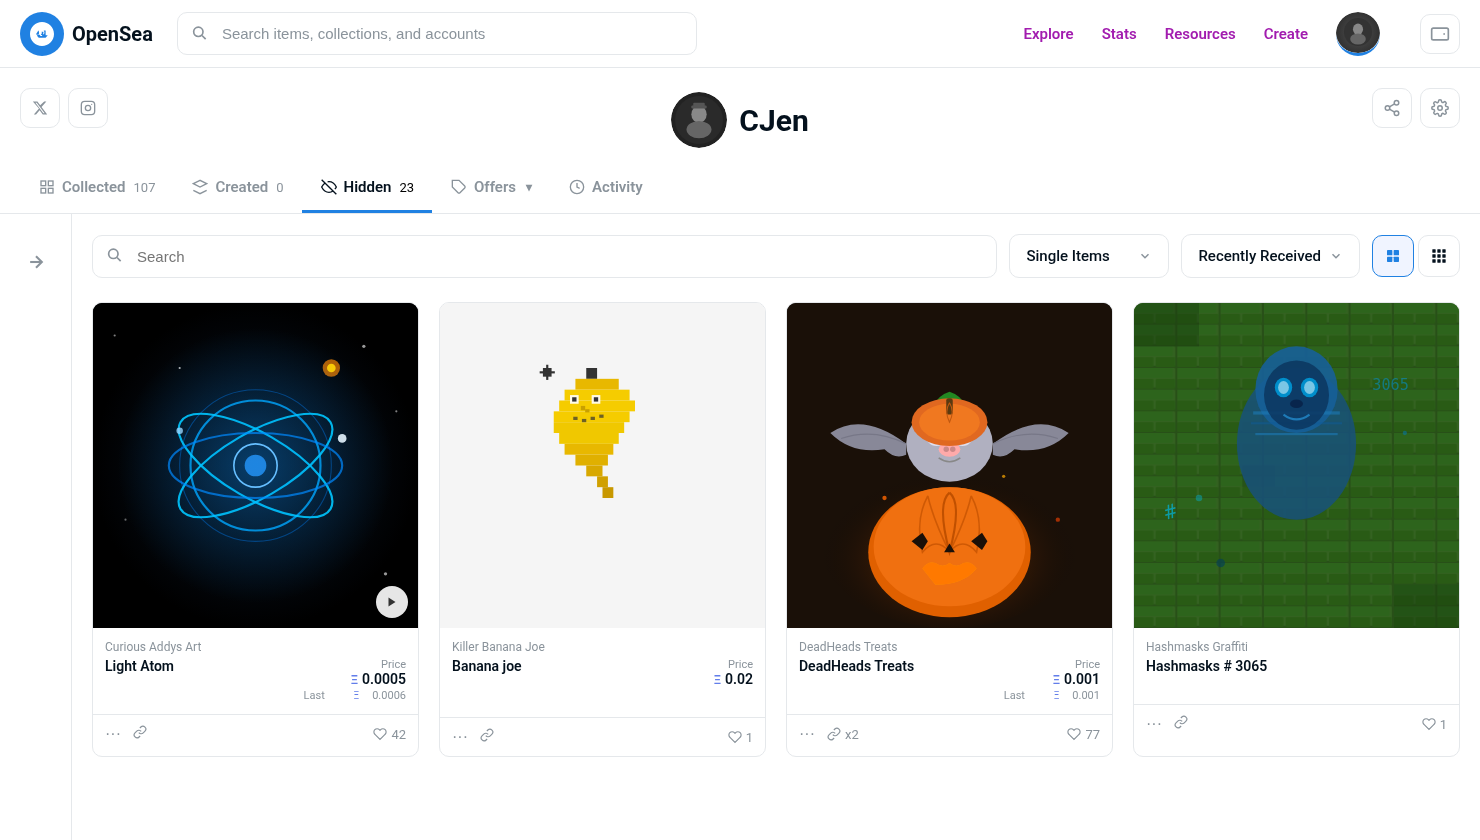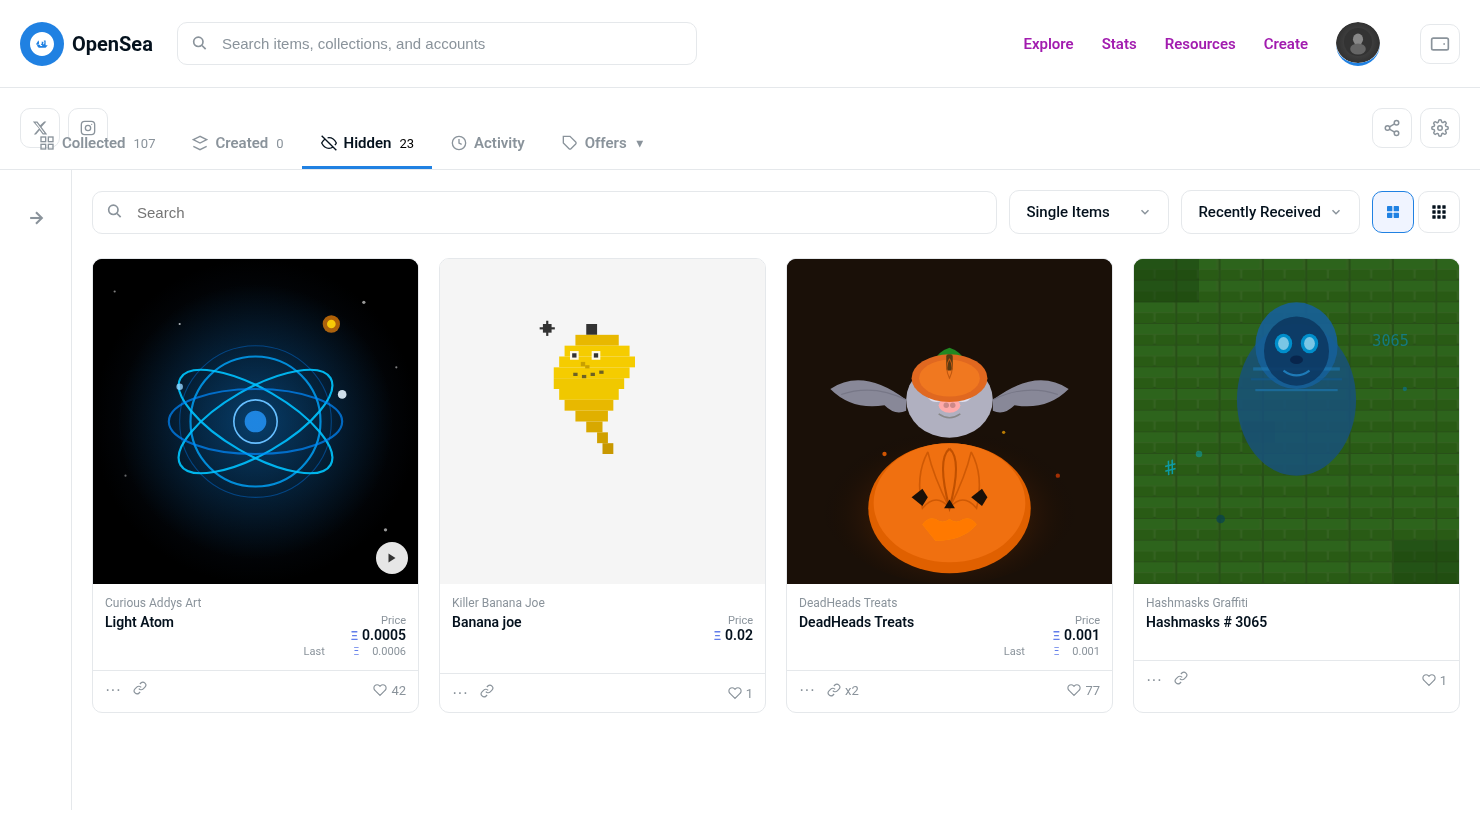--- a/index.html
+++ b/index.html
@@ -1,20 +1,20 @@
 <!DOCTYPE html>
 <html><head>
   <meta charset="utf-8">
   <style>
     * { box-sizing: border-box; margin: 0; padding: 0; }
     body { font-family: -apple-system, BlinkMacSystemFont, 'Segoe UI', Roboto, sans-serif; background: #fff; color: #04111d; font-size: 14px; }
 
     
     .topnav {
-      display: flex; align-items: center; padding: 0 20px; height: 88px;
+      display: flex; align-items: center; padding: 0 20px; height: 68px;
       border-bottom: 1px solid #e5e8eb; position: relative;
     }
     .logo-area { display: flex; align-items: center; gap: 8px; text-decoration: none; color: #04111d; font-weight: 700; font-size: 20px; }
     .logo-circle { width: 44px; height: 44px; background: #2081e2; border-radius: 50%; display: flex; align-items: center; justify-content: center; }
     .logo-circle svg { fill: white; }
     .search-bar {
       margin: 0 24px; flex: 1; max-width: 520px; position: relative;
     }
     .search-bar input {
       width: 100%; padding: 12px 16px 12px 44px; border: 1px solid #e5e8eb; border-radius: 10px;
@@ -162,20 +162,35 @@
     </div>
     <div class="social-btn">
       <svg width="16" height="16" viewBox="0 0 24 24" fill="none" stroke="currentColor" stroke-width="2">
         <rect x="2" y="2" width="20" height="20" rx="5"></rect>
           <circle cx="12" cy="12" r="4"></circle>
           <circle cx="17.5" cy="6.5" r="1" fill="currentColor" stroke="none"></circle>
       </svg>
     </div>
   </div>
 
+  <div class="profile-identity">
+    <div class="profile-pic">
+      <div style="width:56px;height:56px;border-radius:50%;background:#222;overflow:hidden;display:flex;align-items:center;justify-content:center;">
+        <svg width="48" height="48" viewBox="0 0 100 100">
+          <circle cx="50" cy="50" r="50" fill="#2a2a2a"></circle>
+          <ellipse cx="50" cy="38" rx="16" ry="18" fill="#888"></ellipse>
+          <ellipse cx="50" cy="70" rx="26" ry="18" fill="#666"></ellipse>
+
+          <rect x="34" y="20" width="32" height="6" rx="2" fill="#555"></rect>
+          <rect x="38" y="14" width="24" height="10" rx="2" fill="#555"></rect>
+        </svg>
+      </div>
+    </div>
+    <h1 class="profile-name">CJen</h1>
+  </div>
 
   <div class="profile-actions">
     <div class="action-btn">
       <svg width="18" height="18" viewBox="0 0 24 24" fill="none" stroke="currentColor" stroke-width="2">
         <circle cx="18" cy="5" r="3"></circle>
           <circle cx="6" cy="12" r="3"></circle>
           <circle cx="18" cy="19" r="3"></circle>
         <line x1="8.59" y1="13.51" x2="15.42" y2="17.49"></line>
           <line x1="15.41" y1="6.51" x2="8.59" y2="10.49"></line>
       </svg>
@@ -217,35 +232,35 @@
           <path d="M17.94 17.94A10.07 10.07 0 0112 20c-7 0-11-8-11-8a18.45 18.45 0 015.06-5.94M9.9 4.24A9.12 9.12 0 0112 4c7 0 11 8 11 8a18.5 18.5 0 01-2.16 3.19"></path>
           <line x1="1" y1="1" x2="23" y2="23"></line>
         </svg>
       </span>
       <span>Hidden</span>
       <span class="tab-count">23</span>
     </div>
     <div class="tab">
       <span class="tab-icon">
         <svg width="16" height="16" viewBox="0 0 24 24" fill="none" stroke="currentColor" stroke-width="2">
-          <circle cx="12" cy="12" r="10"></circle>
-            <polyline points="12 6 12 12 16 14"></polyline>
+          <path d="M20.59 13.41l-7.17 7.17a2 2 0 01-2.83 0L2 12V2h10l8.59 8.59a2 2 0 010 2.82z"></path>
+          <line x1="7" y1="7" x2="7.01" y2="7"></line>
         </svg>
       </span>
-      <span>Activity</span>
+      <span>Offers</span>
+      <span style="margin-left:4px;font-size:12px;color:#8a939b;">▾</span>
     </div>
     <div class="tab">
       <span class="tab-icon">
         <svg width="16" height="16" viewBox="0 0 24 24" fill="none" stroke="currentColor" stroke-width="2">
-          <path d="M20.59 13.41l-7.17 7.17a2 2 0 01-2.83 0L2 12V2h10l8.59 8.59a2 2 0 010 2.82z"></path>
-          <line x1="7" y1="7" x2="7.01" y2="7"></line>
+          <circle cx="12" cy="12" r="10"></circle>
+            <polyline points="12 6 12 12 16 14"></polyline>
         </svg>
       </span>
-      <span>Offers</span>
-      <span style="margin-left:4px;font-size:12px;color:#8a939b;">▾</span>
+      <span>Activity</span>
     </div>
   </div>
 </div>
 
 <div class="content-area">
 
   <div class="sidebar-toggle">
     <button class="toggle-btn">
       <svg width="20" height="20" viewBox="0 0 24 24" fill="none" stroke="currentColor" stroke-width="2.5">
         <line x1="5" y1="12" x2="19" y2="12"></line>

